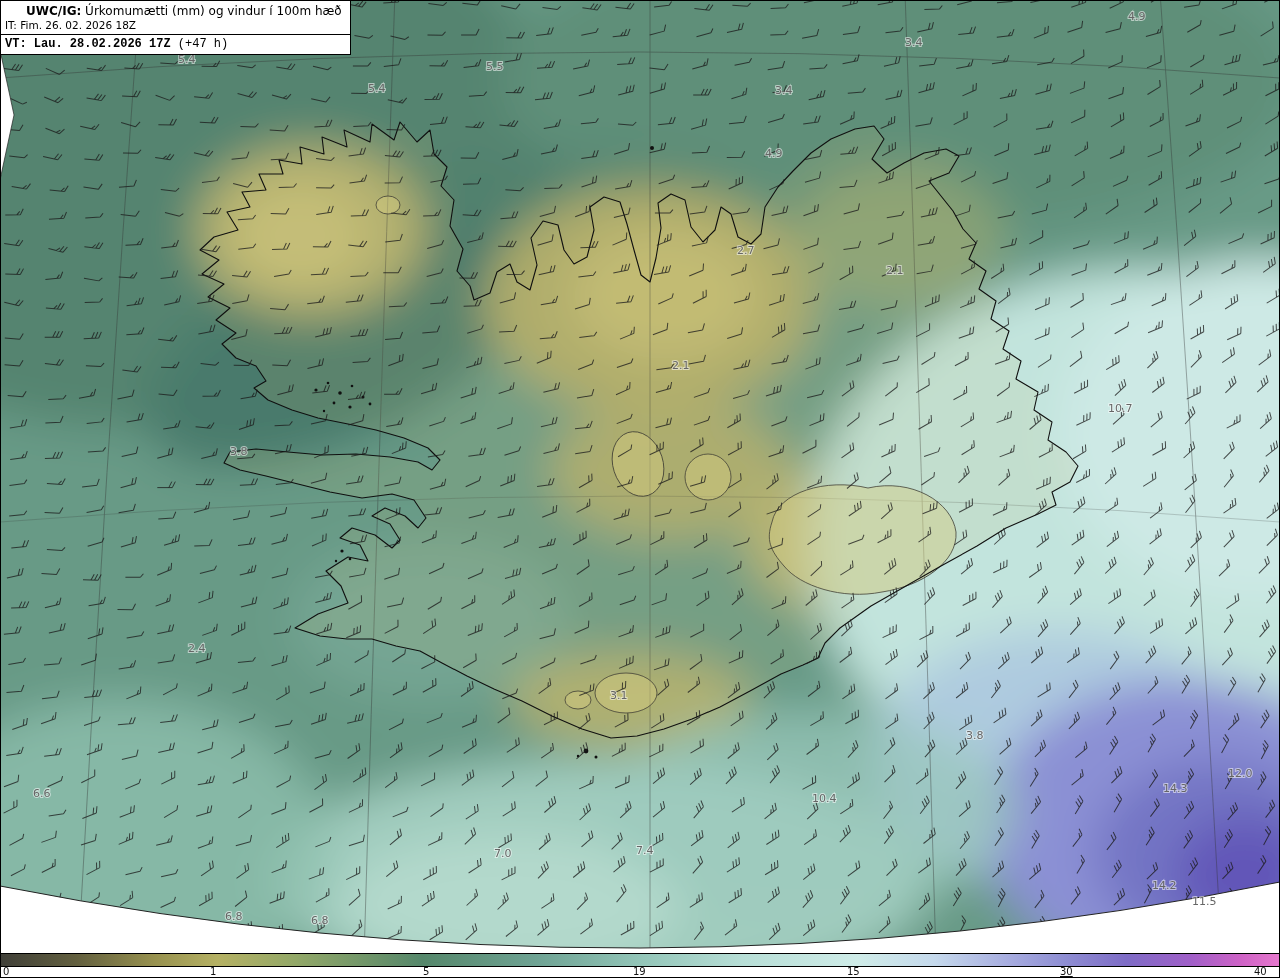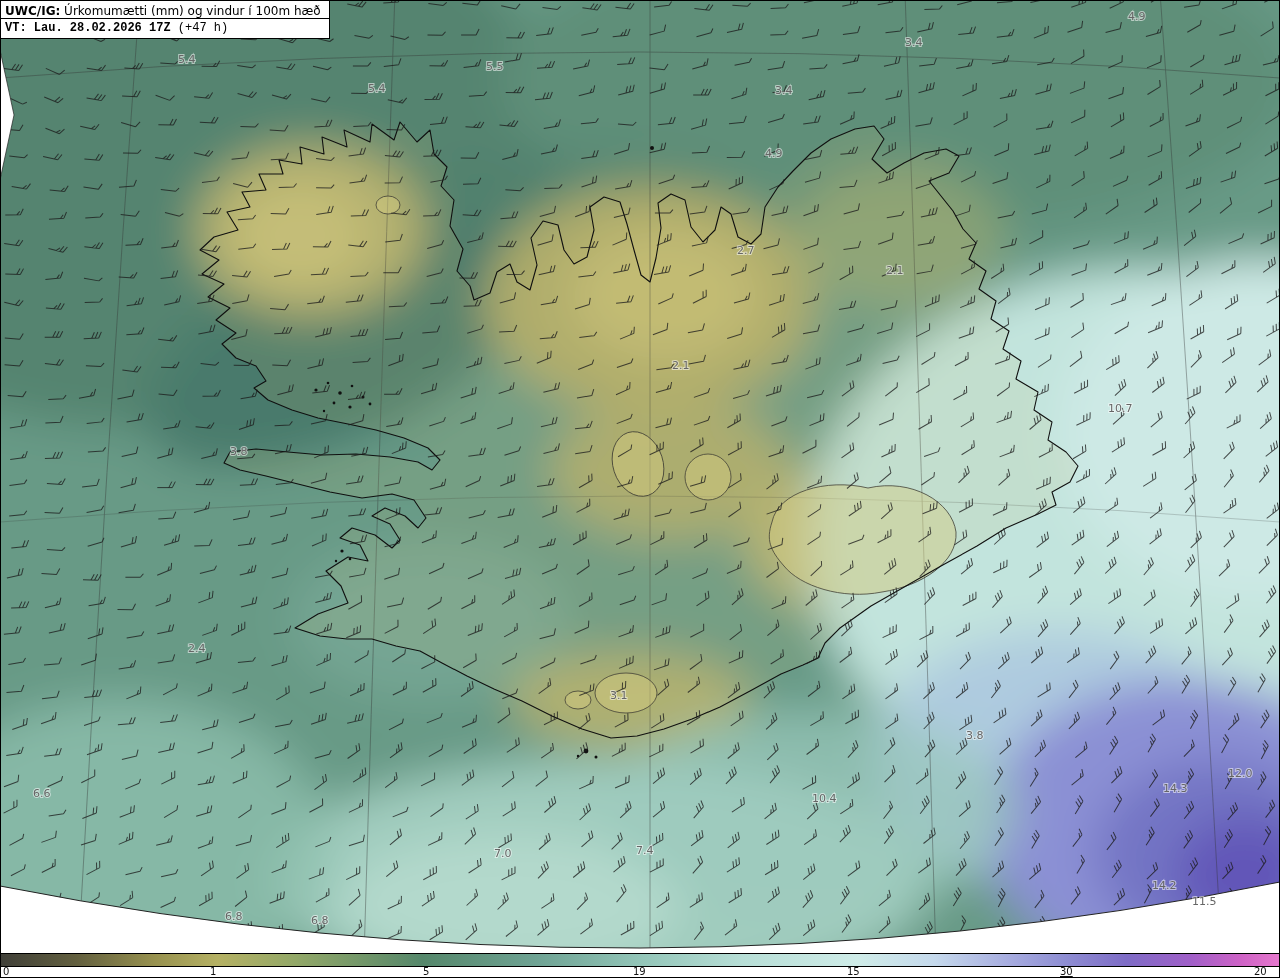--- a/index.html
+++ b/index.html
@@ -8,21 +8,21 @@
     background:#ffffff;font-family:"DejaVu Sans",sans-serif;
   }
   #map{position:absolute;left:0;top:0;}
   .frame{position:absolute;inset:0;border:1px solid #000;pointer-events:none;z-index:30;}
 
   
   .header{
     position:absolute;top:0;left:0;z-index:12;background:#fff;
     border:1px solid #000;min-width:300px;box-sizing:border-box;
   }
-  .header .row1{font-size:12px;padding:3px 8px 0 4px;white-space:nowrap;}
+  .header .row1{font-size:12px;padding:3px 8px 0 4px;white-space:nowrap;margin-left:21px;}
   .header .row1 b{font-weight:bold;}
   .header .row2{font-size:10.5px;padding:1px 8px 3px 4px;white-space:nowrap;}
   .header .row3{
     font-size:12px;font-weight:bold;border-top:1px solid #000;
     padding:2px 8px 3px 4px;white-space:nowrap;font-family:Liberation Mono, monospace;
   }
   .header .row3 span.offset{font-weight:normal;}
 
   
   .colorbar-wrap{position:absolute;left:0;top:953px;width:1280px;height:25px;background:#fff;z-index:10;}
@@ -1245,31 +1245,32 @@
       <text x="1192" y="905" class="vlabel">11.5</text>
       <text x="225" y="920" class="vlabel">6.8</text>
       <text x="311" y="924" class="vlabel">6.8</text>
     </g>
 </svg>
 
 <div class="header">
   <div class="row1">
     <b>UWC/IG:</b><span> Úrkomumætti (mm) og vindur í 100m hæð</span>
   </div>
+  <div class="row2">IT: Fim. 26. 02. 2026 18Z</div>
   <div class="row3">
     <span>VT: Lau. 28.02.2026 17Z</span><span class="offset"> (+47 h)</span>
   </div>
 </div>
 
 <div class="colorbar-wrap">
   <div class="colorbar-gradient" style="background: linear-gradient(to right, rgb(63, 63, 56) 0%, rgb(99, 96, 63) 6%, rgb(151, 145, 79) 12%, rgb(181, 177, 100) 17%, rgb(147, 168, 104) 23%, rgb(85, 135, 107) 33%, rgb(111, 163, 148) 42%, rgb(147, 197, 184) 50%, rgb(183, 222, 214) 58%, rgb(207, 236, 232) 67%, rgb(197, 217, 236) 73%, rgb(166, 171, 223) 79%, rgb(143, 143, 211) 83%, rgb(126, 108, 198) 88%, rgb(160, 95, 200) 93%, rgb(207, 99, 198) 97%, rgb(230, 120, 205) 100%);"></div>
   <div class="colorbar-ticks">
       <span class="cbtick" style="left: 3px;">0</span>
       <span class="cbtick" style="left: 210px;">1</span>
       <span class="cbtick" style="left: 423px;">5</span>
       <span class="cbtick" style="left: 633px;">19</span>
       <span class="cbtick" style="left: 847px;">15</span>
       <span class="cbtick" style="left: 1060px; text-decoration: underline;">30</span>
-      <span class="cbtick" style="left: 1254px;">20</span>
+      <span class="cbtick" style="left: 1254px;">40</span>
     </div>
 </div>
 
 <div class="frame"></div>
 
 </body></html>

